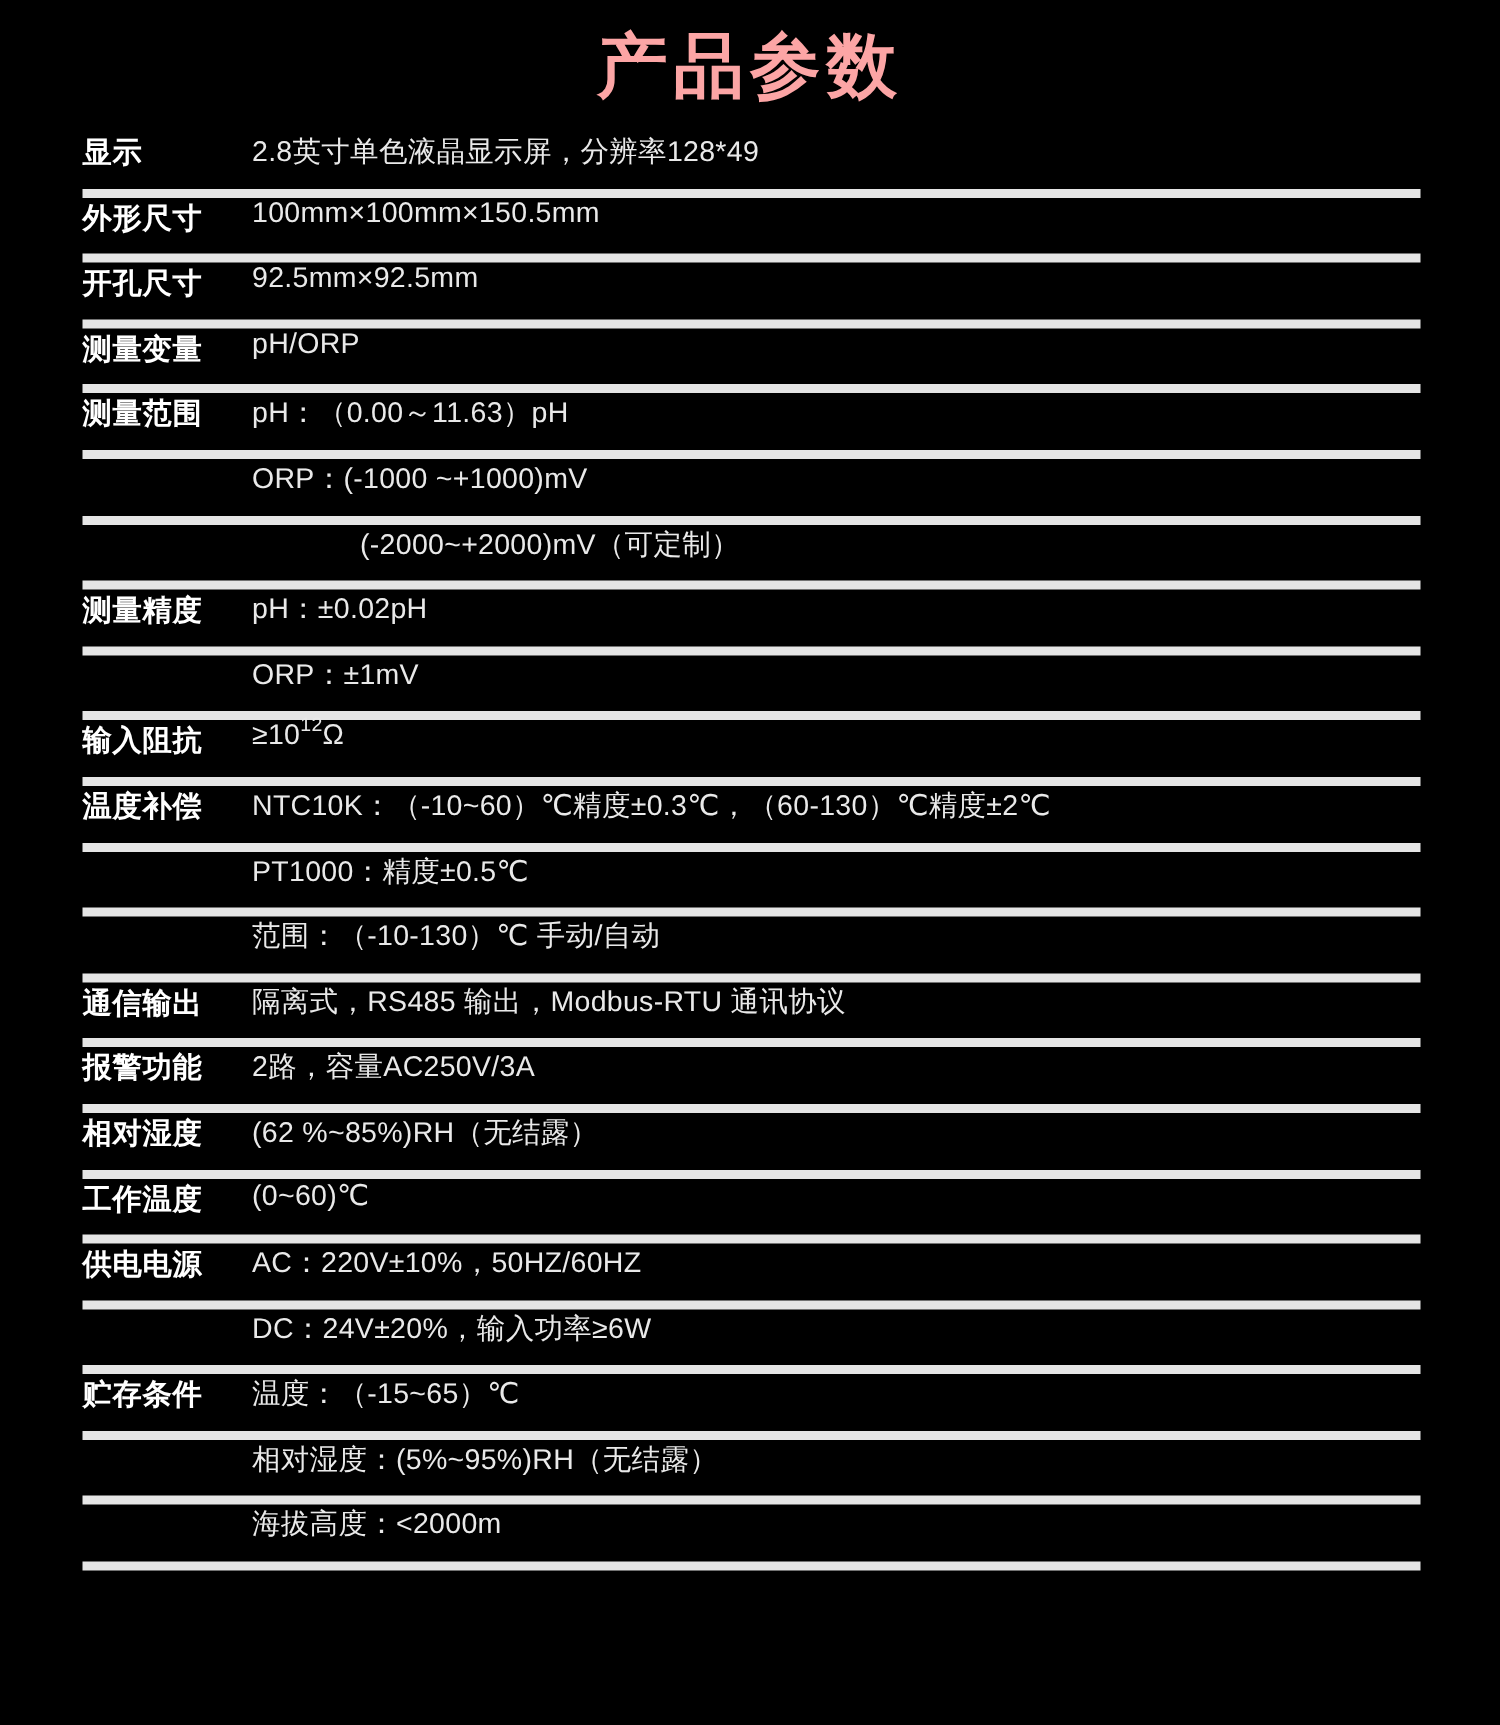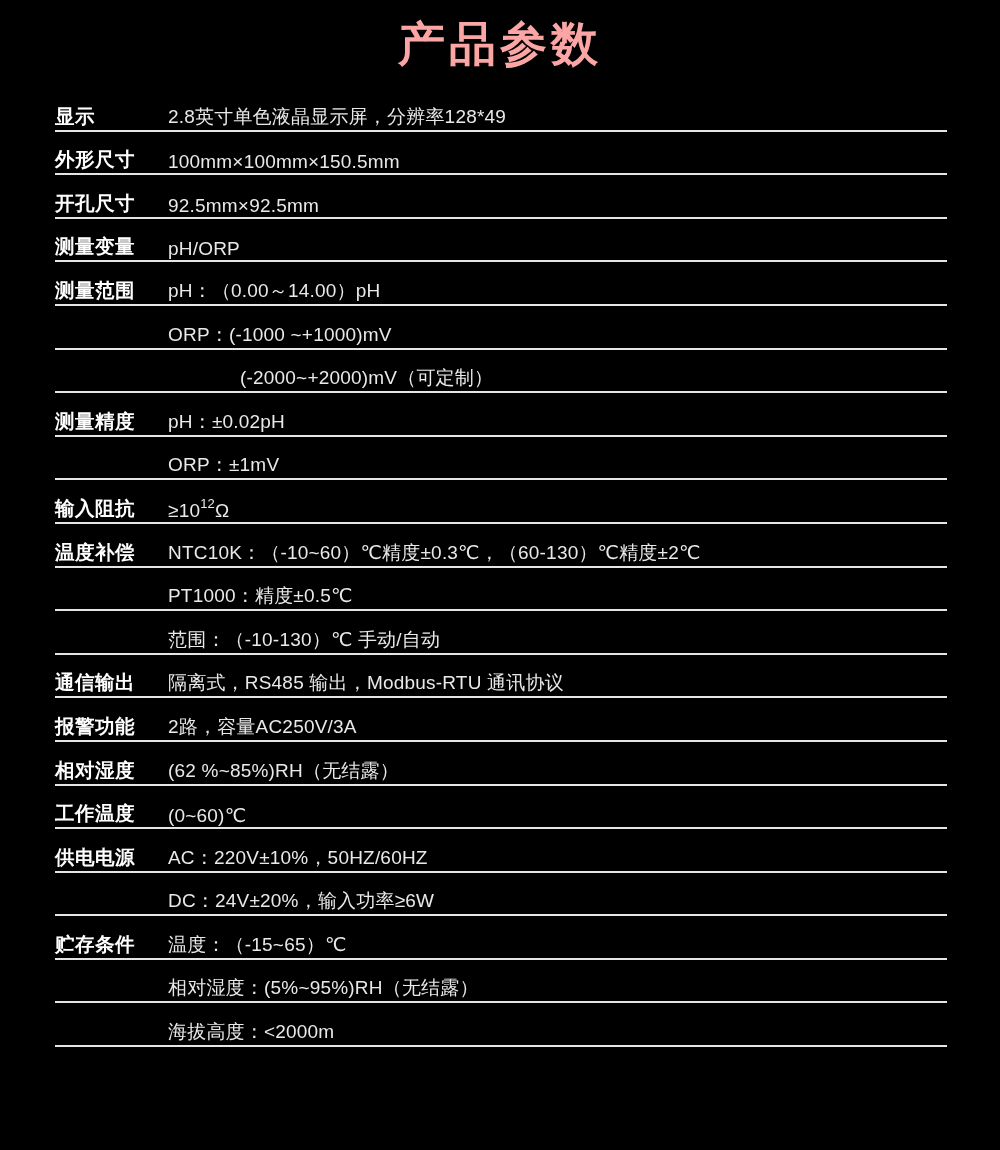--- a/index.html
+++ b/index.html
@@ -25,44 +25,43 @@
     font-size: 47px;
     line-height: 56px;
     font-weight: 700;
     letter-spacing: 4px;
   }
   .spec-table {
     margin: 16px 53px 0 55px;
   }
   .row {
     display: flex;
-    align-items: flex-end;
+    align-items: flex-start;
     height: 43.6px;
     box-sizing: border-box;
-    border-bottom: 2px solid #e5e5e5;
+    border-bottom: 6px solid #e5e5e5;
     text-decoration: underline;
   }
   .label {
     flex: none;
     width: 113px;
     color: #ffffff;
     font-weight: 700;
     font-size: 19.5px;
     letter-spacing: 0.5px;
     white-space: nowrap;
   }
   .value {
     color: #e9e9e9;
     font-size: 19px;
     letter-spacing: 0.2px;
     white-space: nowrap;
   }
   .value.indent {
     padding-left: 72px;
-    margin-top: 28px;
   }
   .value sup {
     font-size: 13px;
     position: relative;
     top: -2px;
     line-height: 0;
   }
 </style>
 </head>
 <body>
@@ -88,21 +87,21 @@
       <div class="value">92.5mm×92.5mm</div>
     </div>
 
     <div class="row">
       <div class="label">测量变量</div>
       <div class="value">pH/ORP</div>
     </div>
 
     <div class="row">
       <div class="label">测量范围</div>
-      <div class="value">pH：（0.00～14.00）pH</div>
+      <div class="value">pH：（0.00～11.63）pH</div>
     </div>
 
     <div class="row">
       <div class="label"></div>
       <div class="value">ORP：(-1000 ~+1000)mV</div>
     </div>
 
     <div class="row">
       <div class="label"></div>
       <div class="value indent">(-2000~+2000)mV（可定制）</div>

